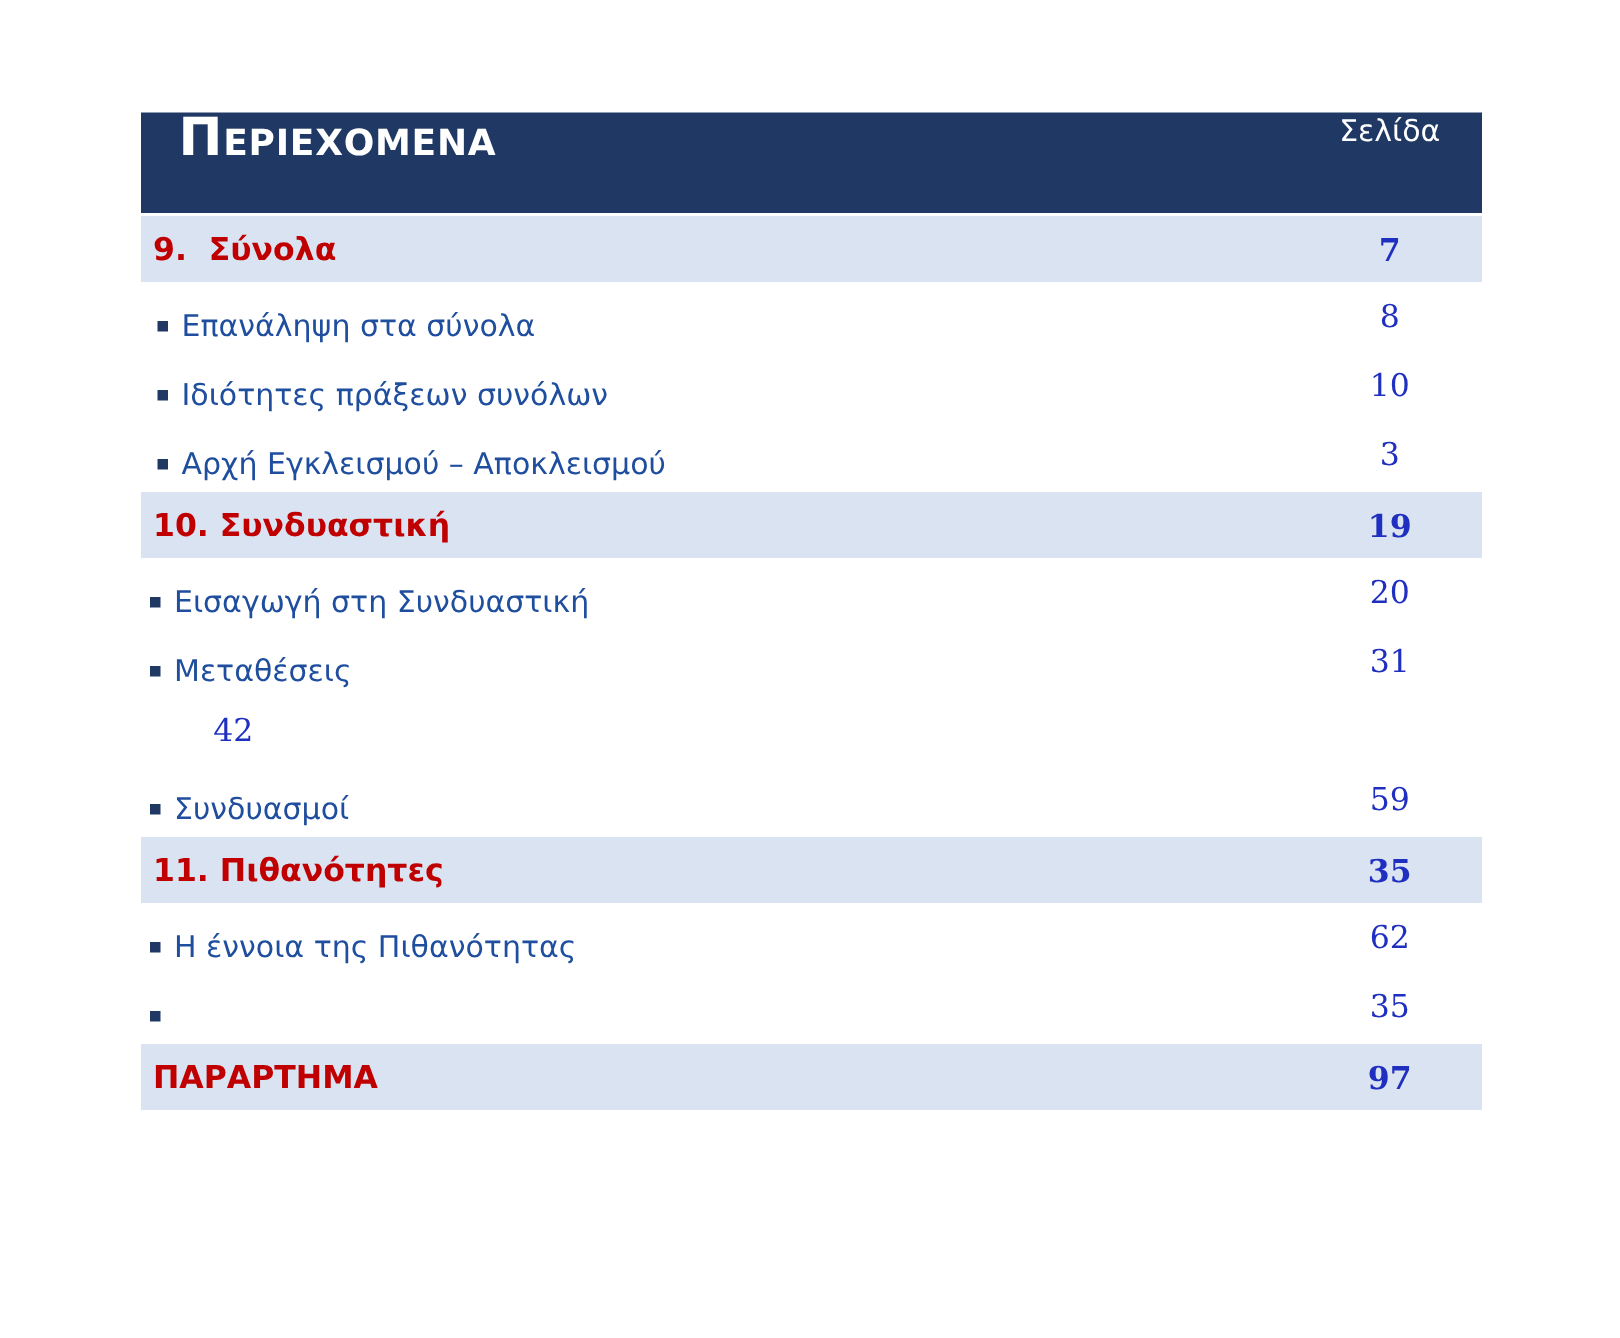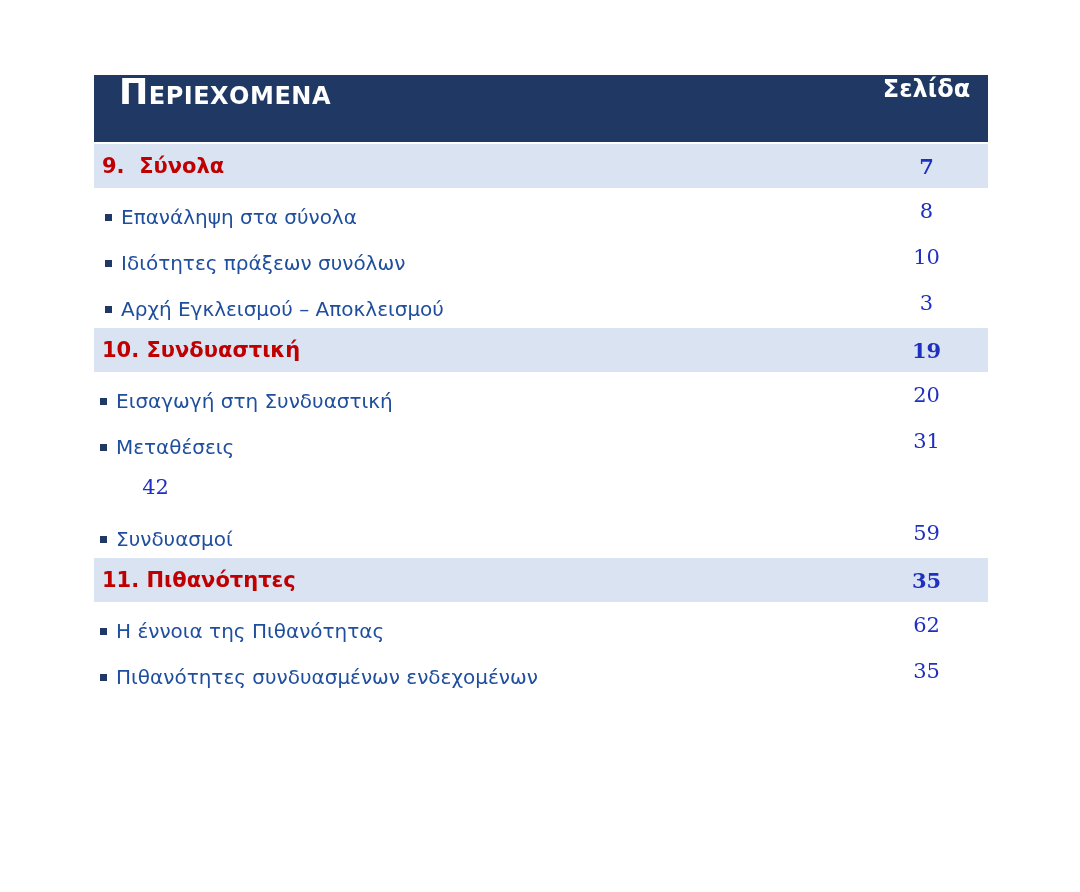--- a/index.html
+++ b/index.html
@@ -35,22 +35,22 @@
     font-size: 24px;
     letter-spacing: 0.5px;
     line-height: 1;
   }
   .toc-title::first-letter {
     font-size: 35px;
   }
   .toc-page-label {
     width: 123px;
     text-align: center;
-    font-weight: bold;
-    font-size: 24px;
+    font-weight: normal;
+    font-size: 20px;
   }
   .row {
     display: flex;
     align-items: center;
     height: 46px;
     background: #ffffff;
   }
   .row.section {
     background: #DAE3F1;
     border-top: 2px solid #ffffff;
@@ -186,20 +186,26 @@
     <div class="cell-label">
       <span class="bullet"></span>
       <span class="label">Η έννοια της Πιθανότητας</span>
     </div>
     <div class="cell-page">62</div>
   </div>
 
   <div class="row sub">
     <div class="cell-label">
       <span class="bullet"></span>
-      <span class="label">Πιθανότητες συνδυασμένων ενδεχομένων</span>
     </div>
     <div class="cell-page">35</div>
   </div>
 
+  <div class="row section">
+    <div class="cell-label">
+
+      <span class="label">ΠΑΡΑΡΤΗΜΑ</span>
+    </div>
+    <div class="cell-page">97</div>
+  </div>
 </div>
   </div>
 </div>
 
 </body></html>

